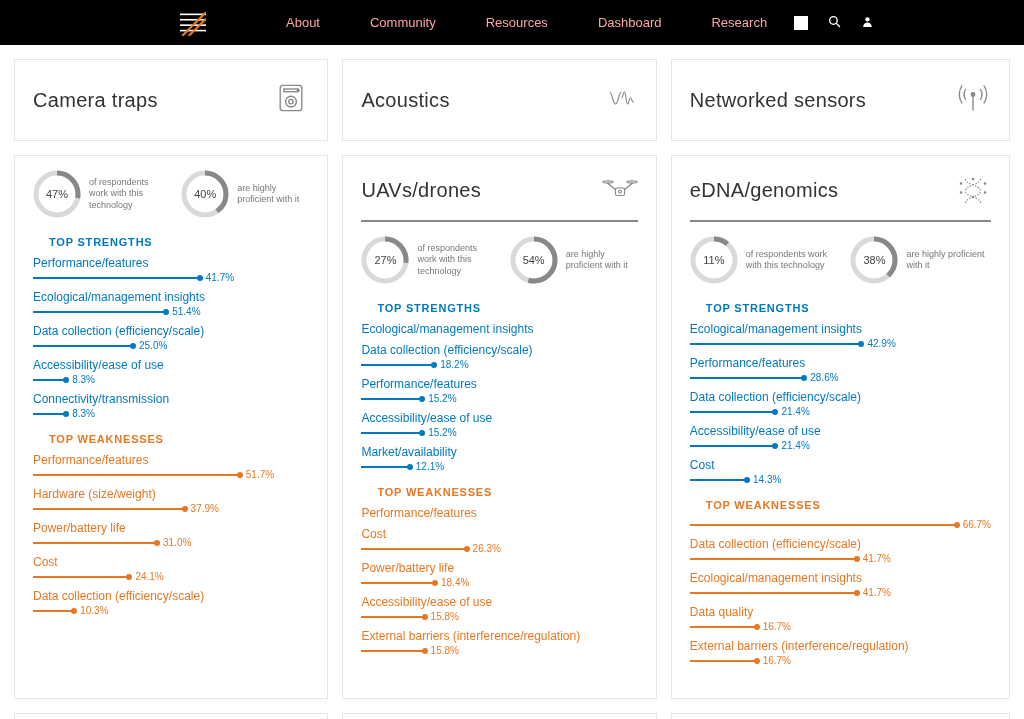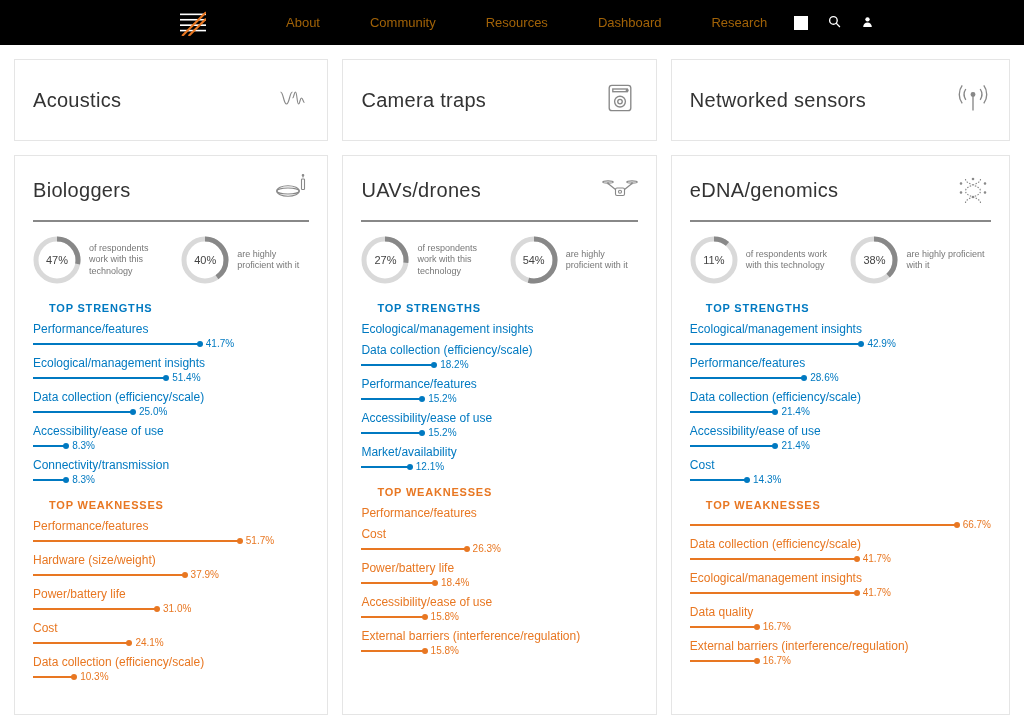--- a/index.html
+++ b/index.html
@@ -2,21 +2,21 @@
 <html><head>
 <meta charset="utf-8">
 <style>
   * { box-sizing: border-box; margin: 0; padding: 0; }
   body { font-family: "Helvetica Neue", Arial, sans-serif; background: #fff; color: #222; width: 1024px; }
   
   
   .nav { background: #000; height: 45px; display: flex; align-items: center; padding: 0 20px; }
   .nav .logo { width: 26px; height: 26px; margin-left: 160px; margin-right: 80px; }
   .nav .links { display: flex; gap: 50px; }
-  .nav .links a { color: #a16207; font-size: 13px; text-decoration: none; font-weight: 300; }
+  .nav .links a { color: #fca5a5; font-size: 13px; text-decoration: none; font-weight: 300; }
   .nav .icons { margin-left: auto; display: flex; gap: 20px; align-items: center; margin-right: 130px;}
   .nav .icons span { color: #fff; font-size: 13px; }
   .nav .icon-box { width:14px; height:14px; background:#fff; display:flex; align-items:center; justify-content:center; color:#000; font-size:8px; font-weight:bold;}
   
   
   .grid { display: grid; grid-template-columns: repeat(3, 1fr); gap: 14px; padding: 14px; }
   .card { border: 1px solid #e5e5e5; background: #fff; padding: 14px 18px 18px; }
   .card .head { display: flex; justify-content: space-between; align-items: center; border-bottom: 2px solid #888; padding-bottom: 10px; margin-bottom: 14px; }
   .card .head h2 { font-weight: 300; font-size: 20px; color: #333; letter-spacing: 0.3px;}
   .card .head .ic { color: #888; }
@@ -86,67 +86,57 @@
           <path d="M4 22c0-4.4 3.6-8 8-8s8 3.6 8 8z"></path>
         </svg>
     </span>
   </div>
 </div>
 
 <div class="grid">
 
   <div class="card compact">
     <div class="head">
-      <h2>Acoustics</h2>
-      <span class="ic">
-        <svg viewBox="0 0 48 40" fill="none" stroke="#888" stroke-width="1.5">
-            <path d="M10 12c4 0 4 16 8 16s4-16 8-16"></path>
-            <path d="M26 20c2 0 2-8 4-8s2 16 4 16 2-8 4-8 2 6 4 6"></path>
-          </svg>
-      </span>
-    </div>
-  </div>
-  <div class="card compact">
-    <div class="head">
       <h2>Camera traps</h2>
       <span class="ic">
         <svg viewBox="0 0 40 40" fill="none" stroke="#888" stroke-width="1.5">
             <rect x="8" y="6" width="24" height="28" rx="3"></rect>
             <circle cx="20" cy="24" r="6"></circle>
             <circle cx="20" cy="24" r="2.5"></circle>
             <rect x="12" y="10" width="16" height="3"></rect>
             <circle cx="28" cy="11.5" r="1" fill="#888"></circle>
           </svg>
       </span>
     </div>
   </div>
   <div class="card compact">
     <div class="head">
+      <h2>Acoustics</h2>
+      <span class="ic">
+        <svg viewBox="0 0 48 40" fill="none" stroke="#888" stroke-width="1.5">
+            <path d="M10 12c4 0 4 16 8 16s4-16 8-16"></path>
+            <path d="M26 20c2 0 2-8 4-8s2 16 4 16 2-8 4-8 2 6 4 6"></path>
+          </svg>
+      </span>
+    </div>
+  </div>
+  <div class="card compact">
+    <div class="head">
       <h2>Networked sensors</h2>
       <span class="ic">
         <svg viewBox="0 0 40 40" fill="none" stroke="#888" stroke-width="1.5">
             <circle cx="20" cy="16" r="2" fill="#888"></circle>
             <line x1="20" y1="18" x2="20" y2="34"></line>
             <path d="M12 10a11 11 0 000 12M28 10a11 11 0 010 12M8 6a17 17 0 000 20M32 6a17 17 0 010 20"></path>
           </svg>
       </span>
     </div>
   </div>
 
   <div class="card">
-    <div class="head">
-      <h2>Biologgers</h2>
-      <span class="ic"><svg viewBox="0 0 48 40" fill="none" stroke="#888" stroke-width="1.5">
-            <ellipse cx="20" cy="24" rx="15" ry="7"></ellipse>
-            <ellipse cx="20" cy="24" rx="15" ry="4"></ellipse>
-            <rect x="38" y="8" width="4" height="14" rx="1"></rect>
-            <line x1="40" y1="6" x2="40" y2="4"></line>
-            <circle cx="40" cy="3" r="1" fill="#888"></circle>
-          </svg></span>
-    </div>
     <div class="donuts">
       <div class="donut-block">
         <div class="donut"><svg width="48" height="48" viewBox="0 0 48 48">
     <circle cx="24" cy="24" r="21" stroke="#d9d9d9" stroke-width="5" fill="none"></circle>
     <circle cx="24" cy="24" r="21" stroke="#888888" stroke-width="5" fill="none" stroke-dasharray="131.94689145077132" stroke-dashoffset="95.00176184455535" transform="rotate(-90 24 24)"></circle>
   </svg><div class="pct">47%</div></div>
         <div class="donut-label">of respondents work with this technology</div>
       </div>
       <div class="donut-block">
         <div class="donut"><svg width="48" height="48" viewBox="0 0 48 48">

